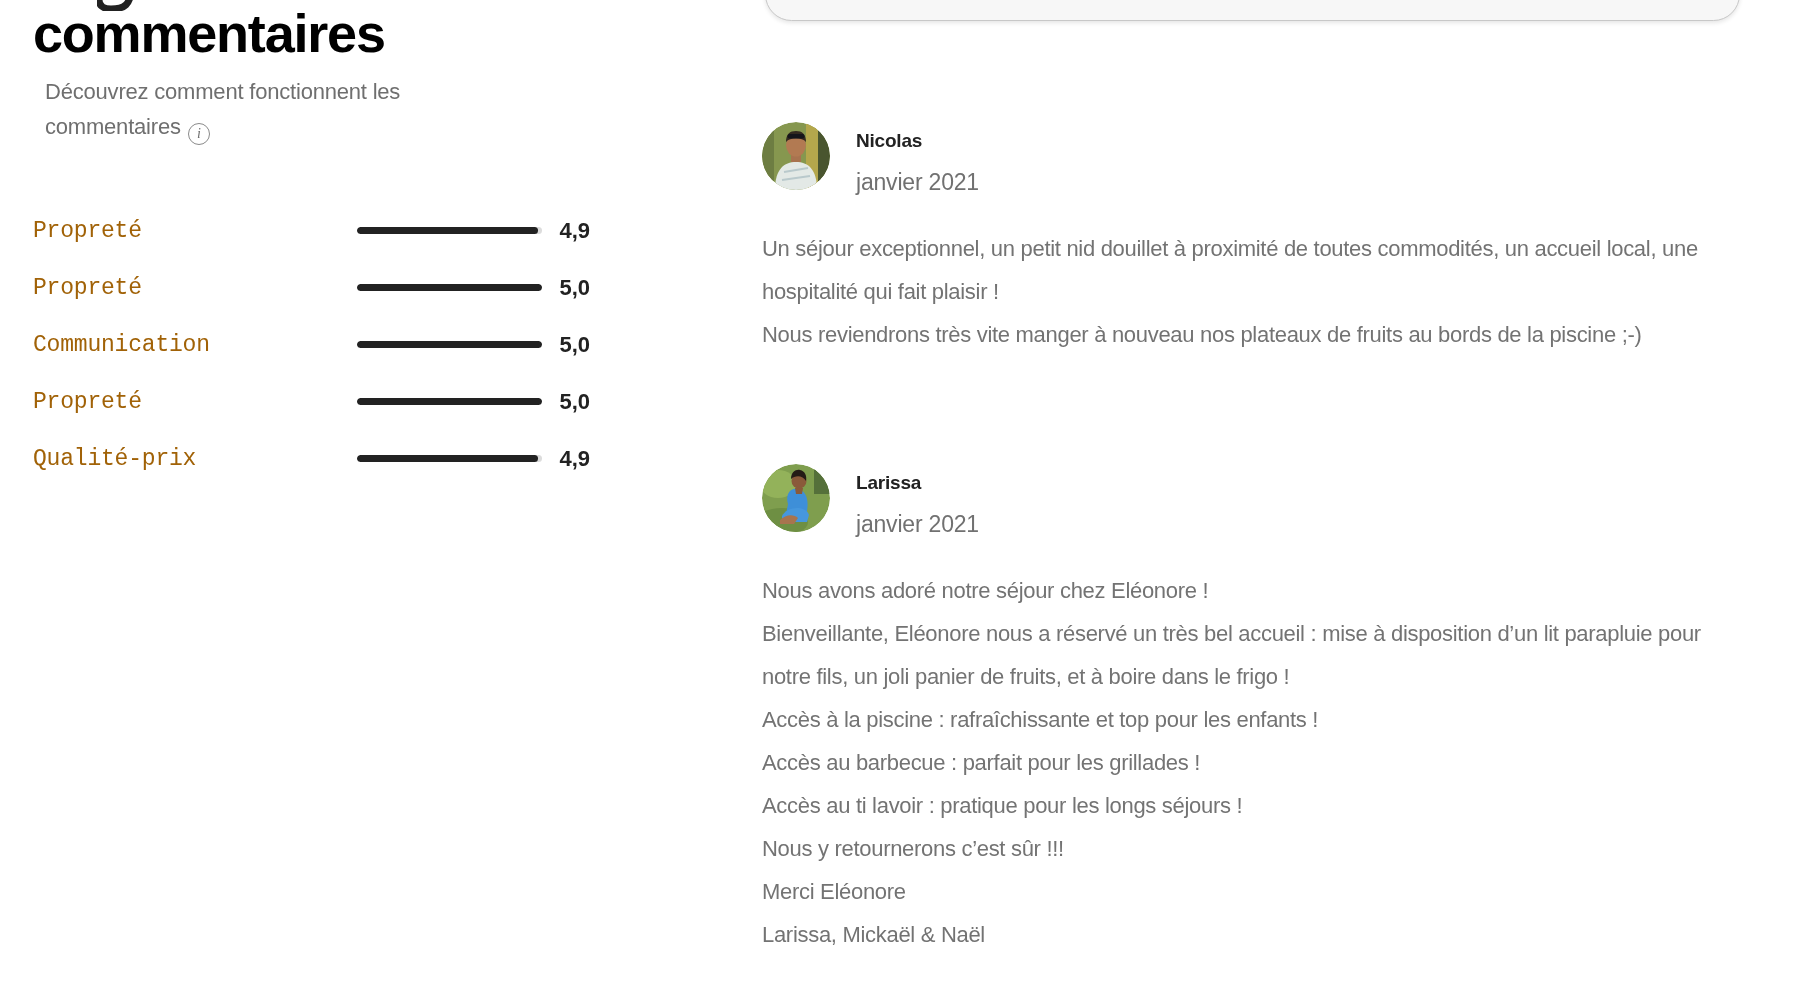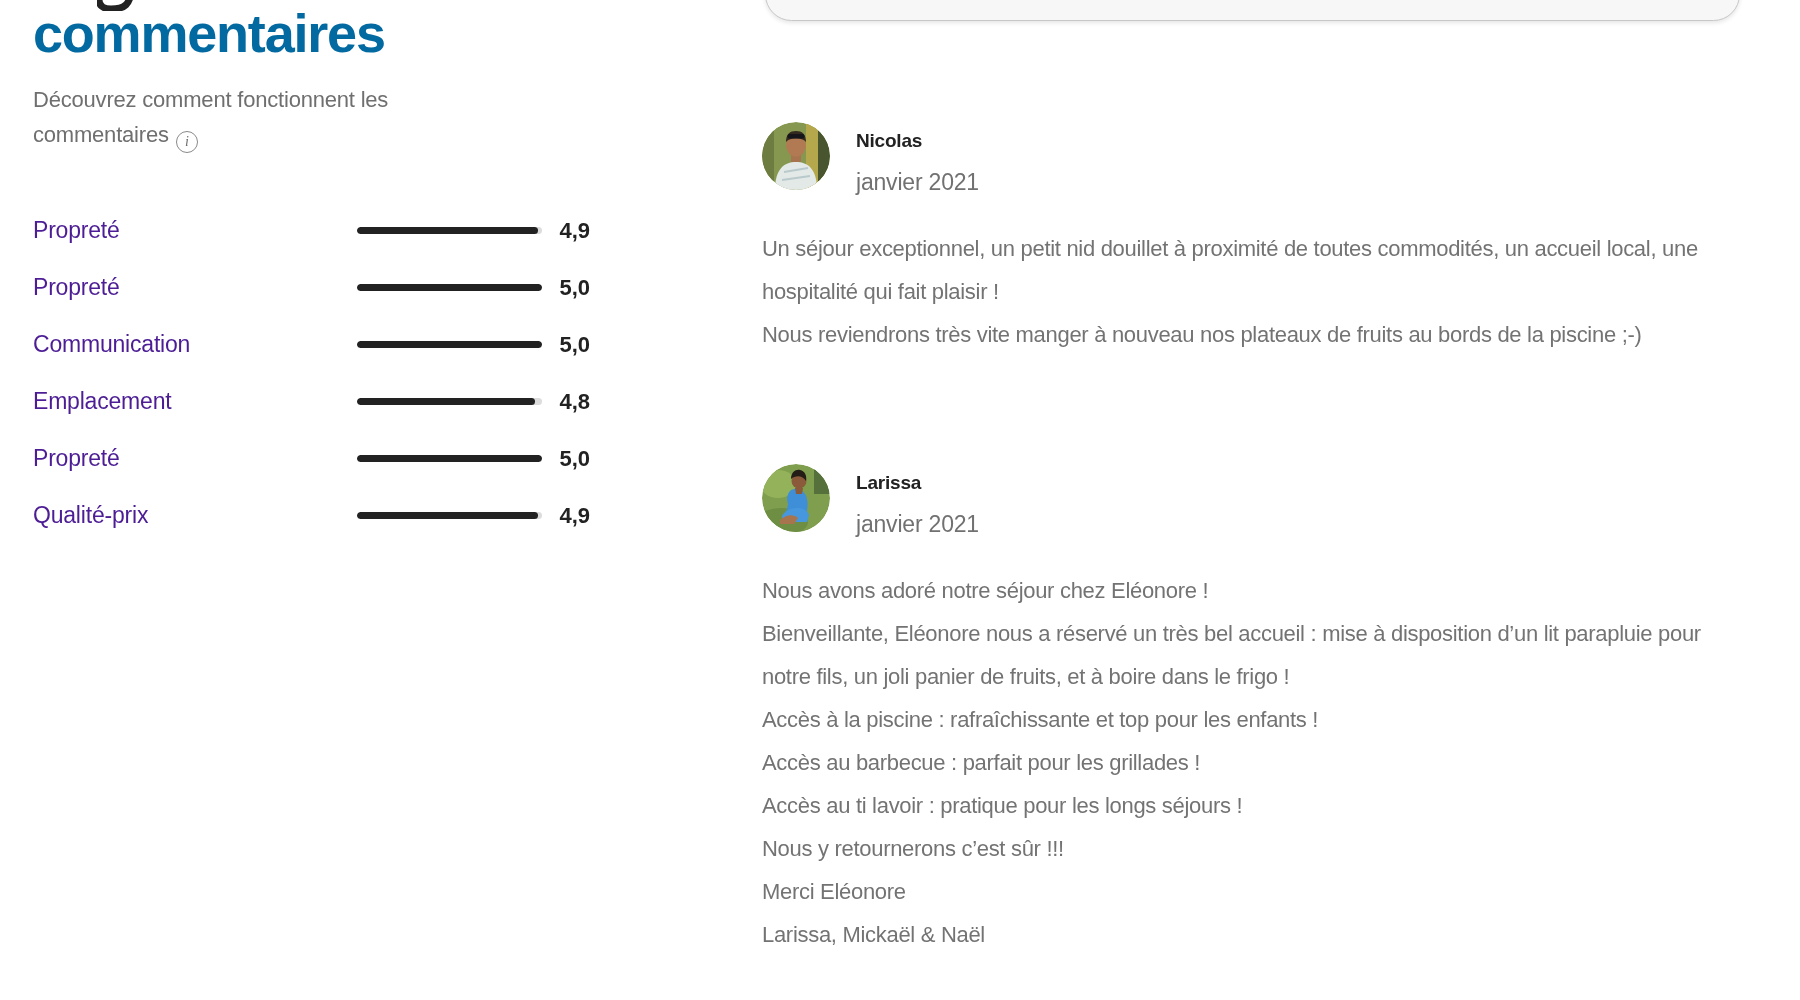--- a/index.html
+++ b/index.html
@@ -12,39 +12,38 @@
   }
 
   
   .left-col { position: absolute; left: 33px; top: 0; width: 560px; }
 
   .clipped-fragment { position: absolute; left: 97px; top: 0; }
 
   .page-heading {
     position: absolute; left: 0; top: 8px;
     font-size: 54px; font-weight: 700; line-height: 50px;
-    letter-spacing: -1.2px; color: #0369a1;
+    letter-spacing: -1.2px; color: #000000;
   }
 
   .subtitle {
-    position: absolute; left: 0; top: 74px; width: 440px;
+    position: absolute; left: 12px; top: 74px; width: 440px;
     font-size: 22px; line-height: 35px; color: #6f6f6f;
     letter-spacing: -0.2px;
-    margin-top: 8px;
   }
   .info-icon {
     display: inline-flex; align-items: center; justify-content: center;
     width: 22px; height: 22px; border: 1.6px solid #8a8a8a; border-radius: 50%;
     font-size: 14px; font-style: italic; font-family: "Liberation Serif", serif;
     color: #6f6f6f; margin-left: 7px; vertical-align: -4px; cursor: pointer;
   }
 
   .ratings { position: absolute; left: 0; top: 202px; width: 557px; }
   .rating-row { display: flex; align-items: center; height: 57px; }
-  .rating-label { font-size: 23px; letter-spacing: -0.2px; color: #4c1d95; }
+  .rating-label { font-size: 23px; letter-spacing: -0.2px; color: #a16207; font-family: Liberation Mono, monospace; }
   .rating-bar-group { margin-left: auto; display: flex; align-items: center; }
   .rating-track {
     width: 185px; height: 7px; border-radius: 4px;
     background: #dcdcdc; overflow: hidden; position: relative;
   }
   .rating-fill {
     position: absolute; left: 0; top: 0; bottom: 0;
     background: #222222; border-radius: 4px;
   }
   .rating-value {
@@ -111,29 +110,20 @@
           <span class="rating-value">5,0</span>
         </span>
       </div>
       <div class="rating-row">
         <span class="rating-label">Communication</span>
         <span class="rating-bar-group">
           <span class="rating-track">
             <span class="rating-fill" style="width: 100%;"></span>
           </span>
           <span class="rating-value">5,0</span>
-        </span>
-      </div>
-      <div class="rating-row">
-        <span class="rating-label">Emplacement</span>
-        <span class="rating-bar-group">
-          <span class="rating-track">
-            <span class="rating-fill" style="width: 96%;"></span>
-          </span>
-          <span class="rating-value">4,8</span>
         </span>
       </div>
       <div class="rating-row">
         <span class="rating-label">Propreté</span>
         <span class="rating-bar-group">
           <span class="rating-track">
             <span class="rating-fill" style="width: 100%;"></span>
           </span>
           <span class="rating-value">5,0</span>
         </span>

